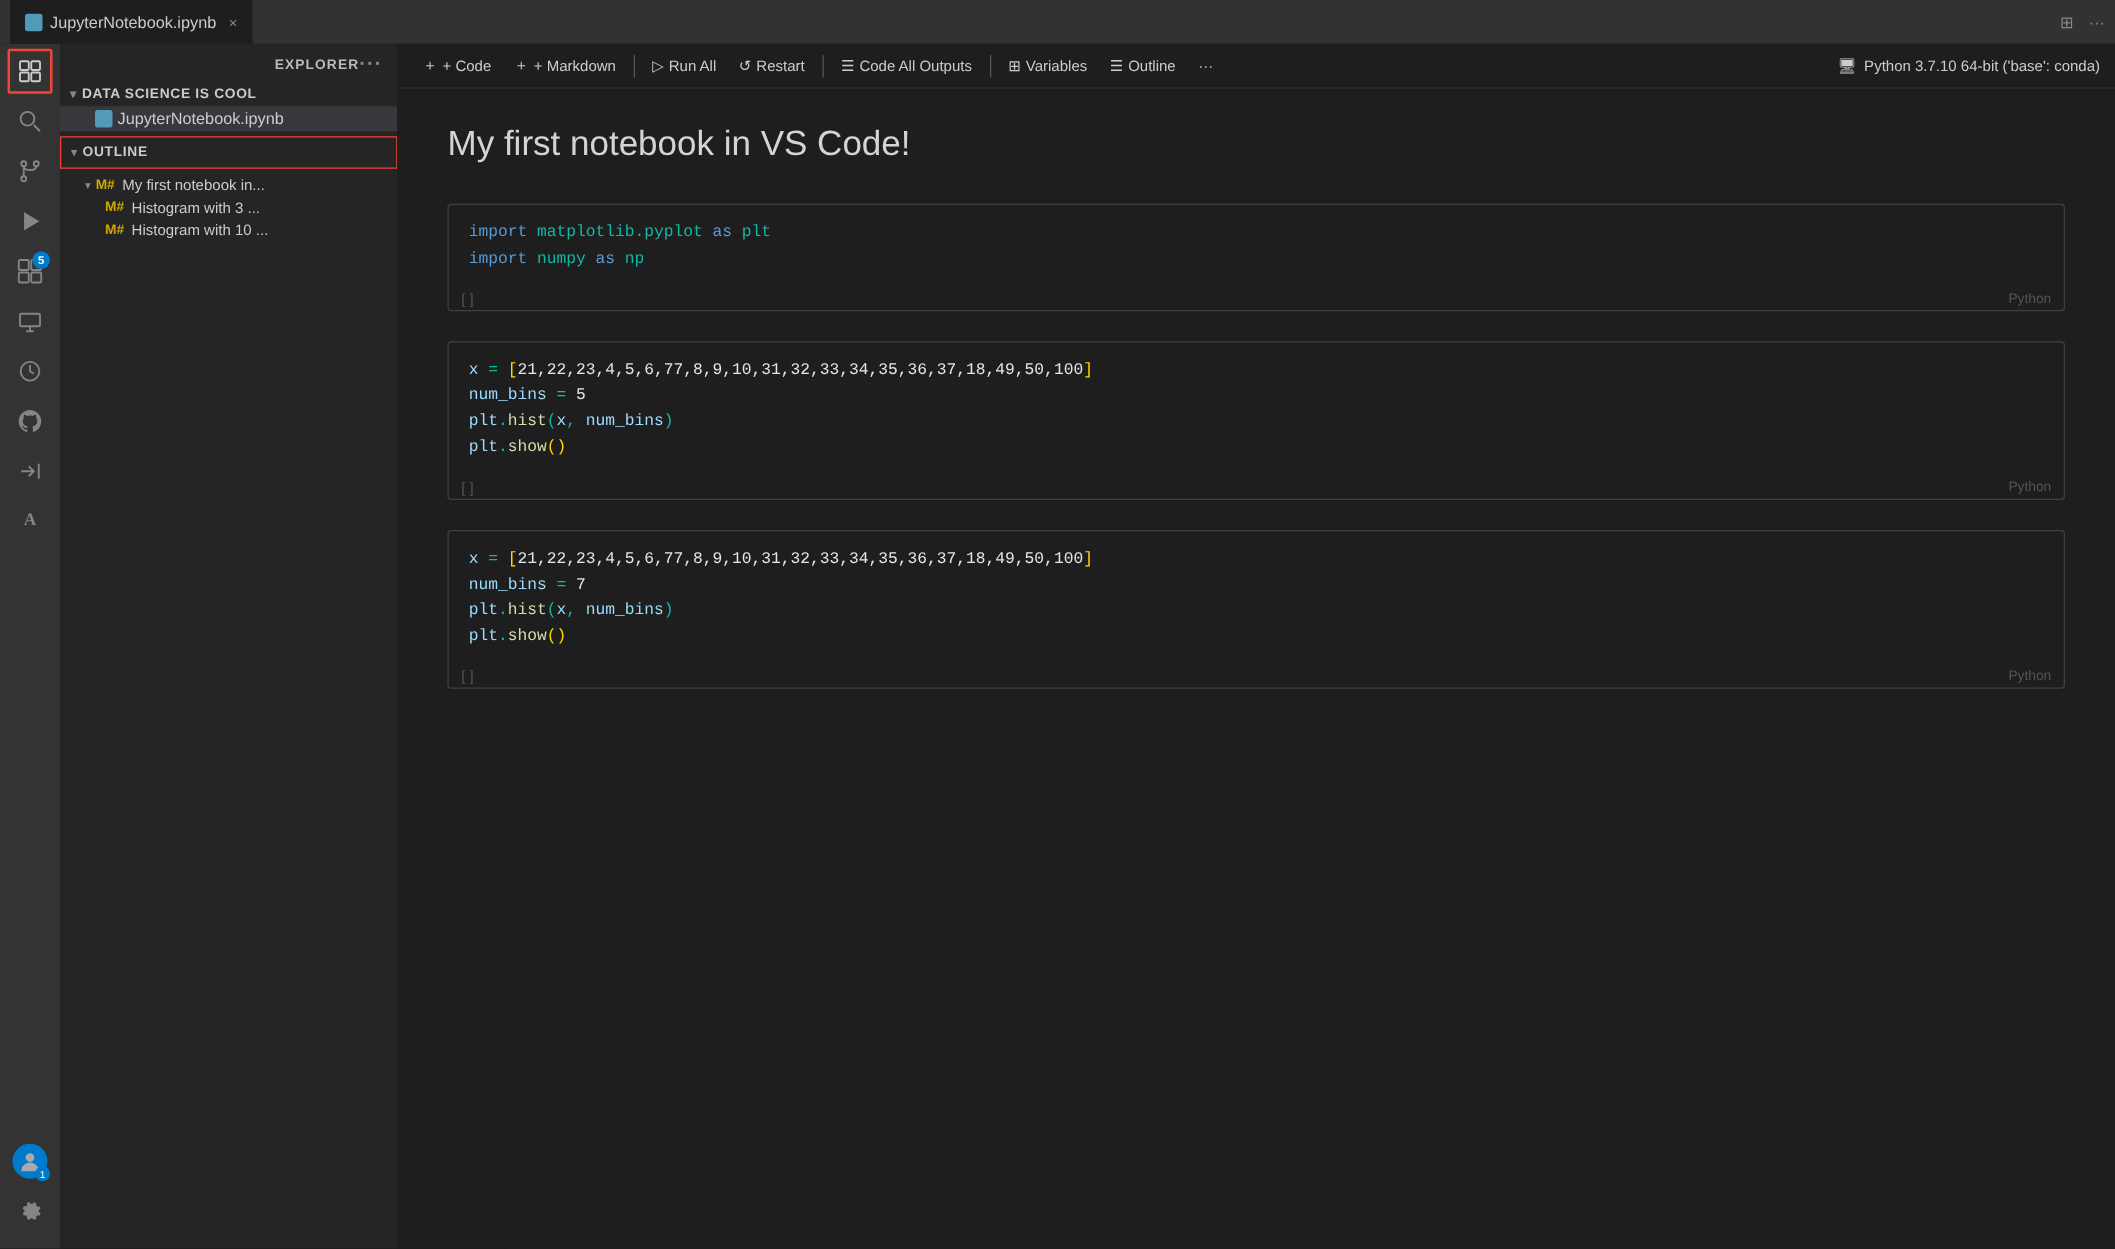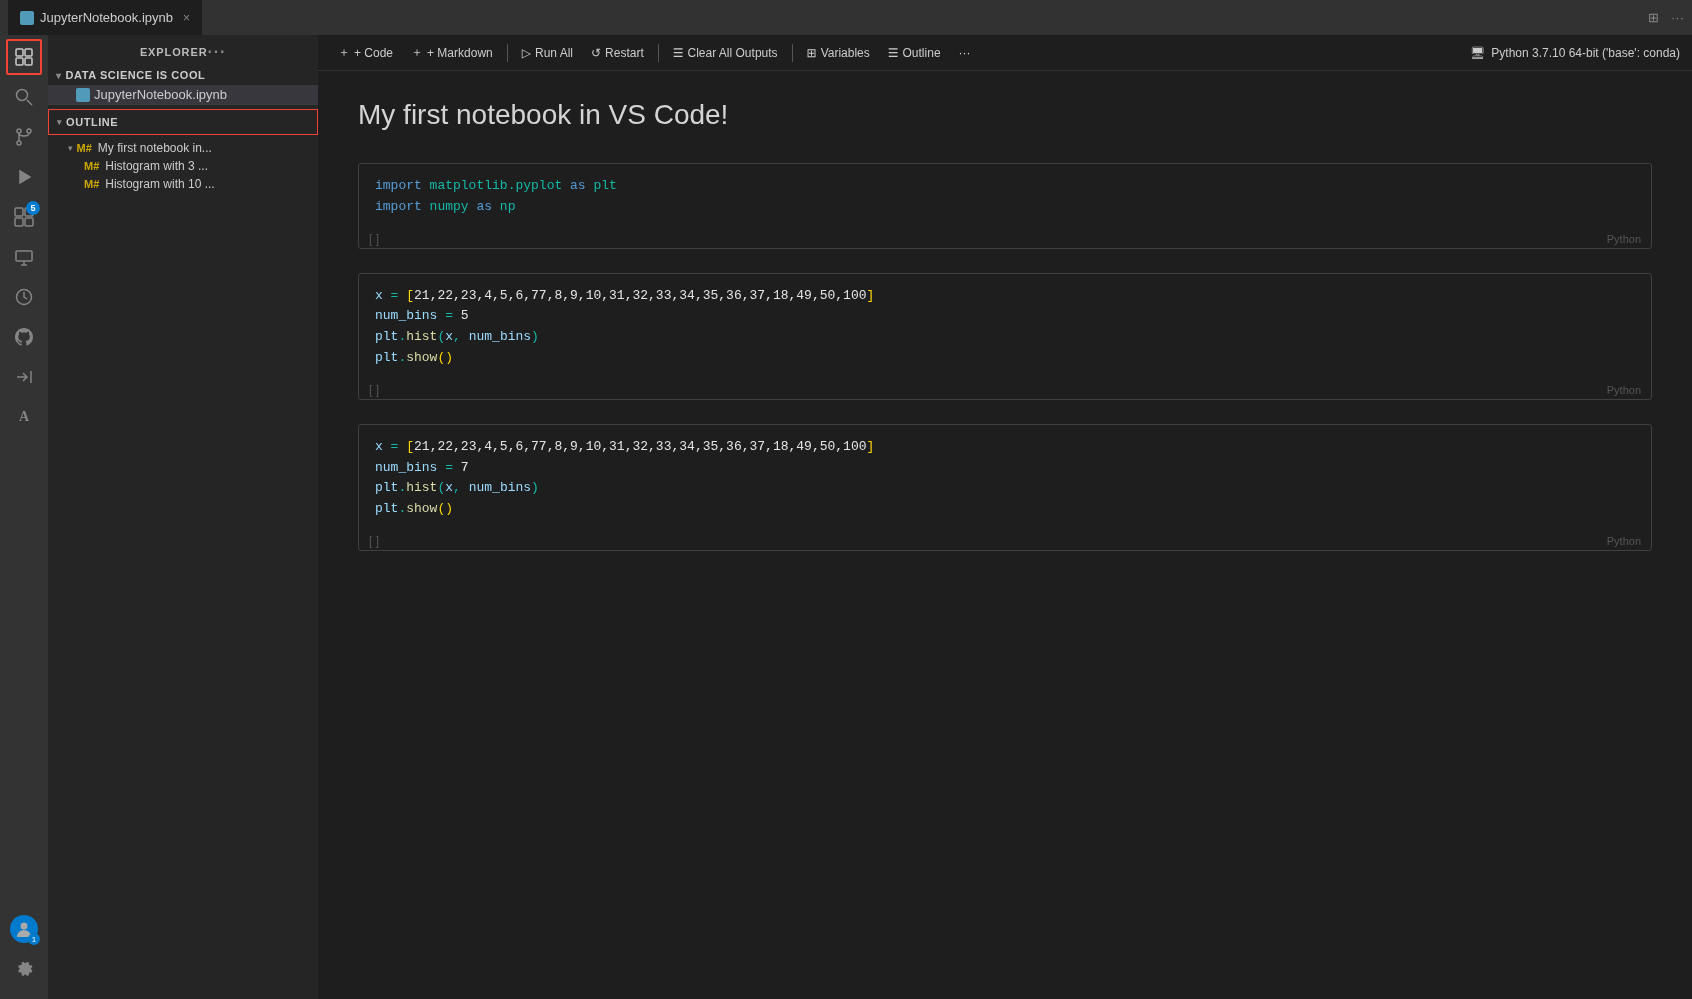--- a/index.html
+++ b/index.html
@@ -153,21 +153,21 @@
       width: 270px;
       background: #252526;
       flex-shrink: 0;
       display: flex;
       flex-direction: column;
       overflow: hidden;
     }
     .sidebar-header {
       display: flex;
       align-items: center;
-      justify-content: center;
+      justify-content: flex-end;
       padding: 8px 12px 4px 12px;
       color: #bbbbbb;
       font-size: 11px;
       font-weight: 600;
       letter-spacing: 0.08em;
       text-transform: uppercase;
     }
     .sidebar-header-dots {
       font-size: 16px;
       color: #888;
@@ -517,21 +517,21 @@
         <span>▷</span>
         <span>Run All</span>
       </button>
       <button class="toolbar-btn">
         <span>↺</span>
         <span>Restart</span>
       </button>
       <div class="toolbar-sep"></div>
       <button class="toolbar-btn">
         <span>☰</span>
-        <span>Clear All Outputs</span>
+        <span>Code All Outputs</span>
       </button>
       <div class="toolbar-sep"></div>
       <button class="toolbar-btn">
         <span>⊞</span>
         <span>Variables</span>
       </button>
       <button class="toolbar-btn">
         <span>☰</span>
         <span>Outline</span>
       </button>

